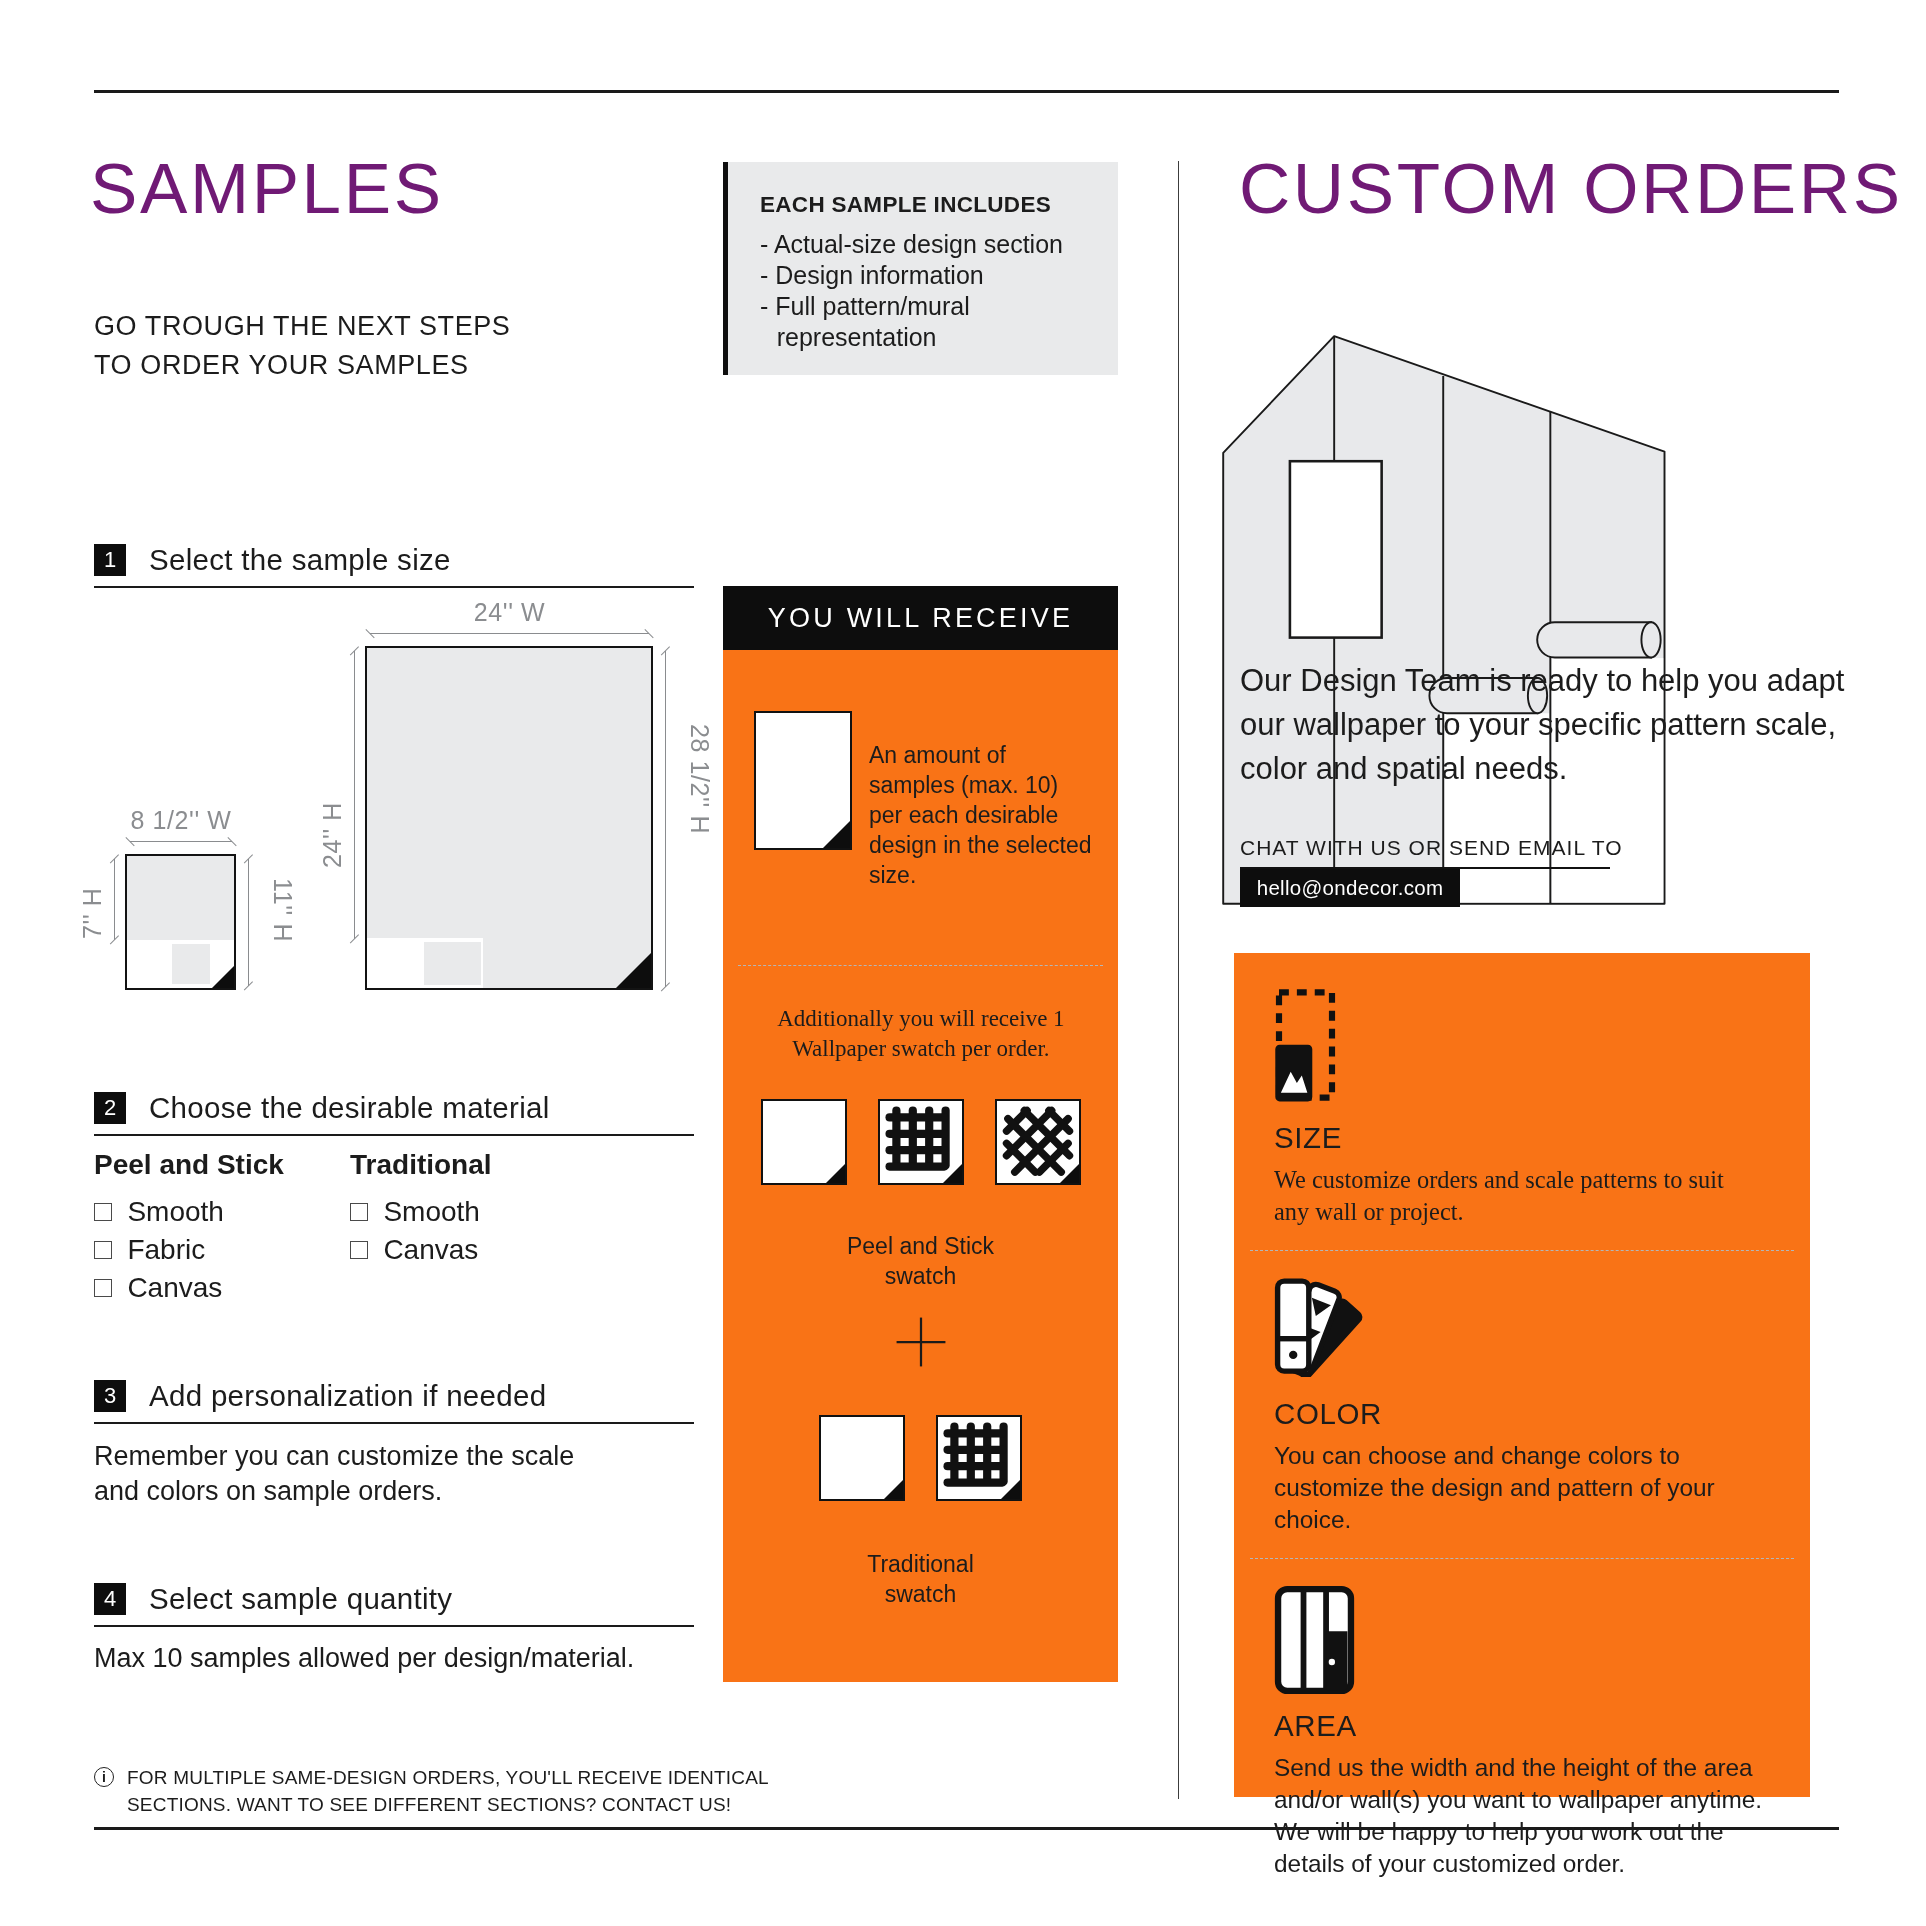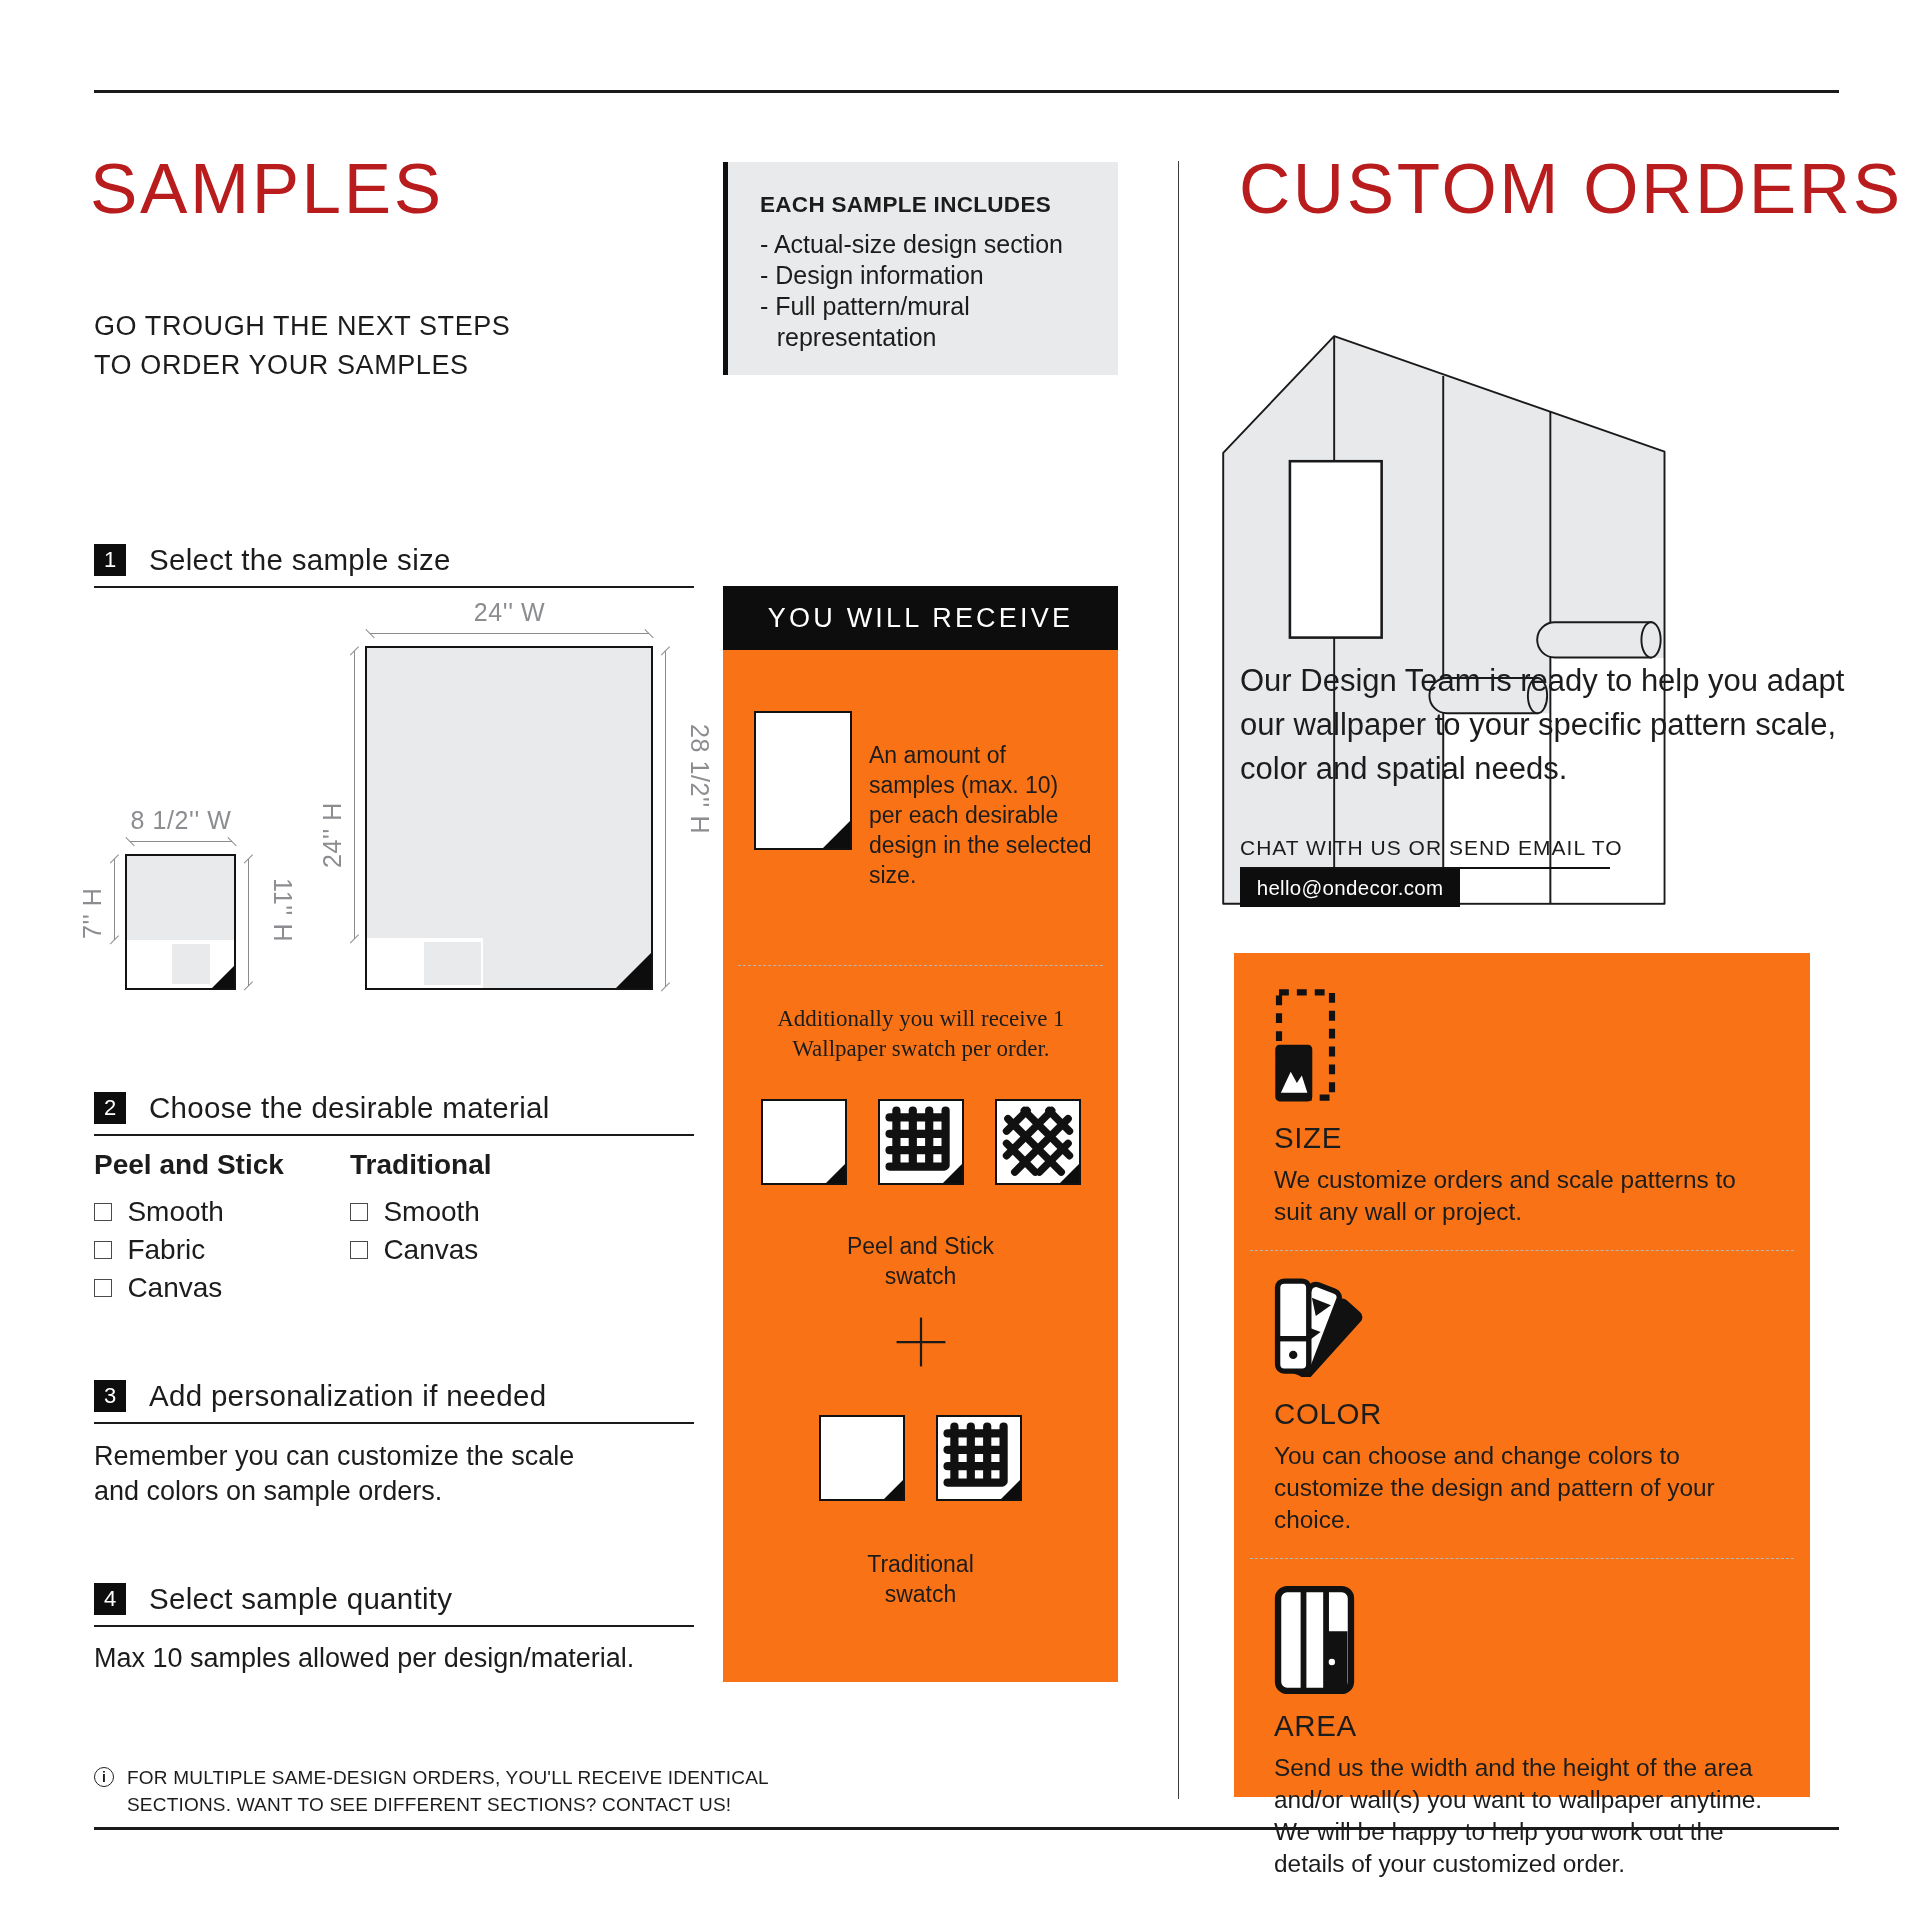--- a/index.html
+++ b/index.html
@@ -1,21 +1,21 @@
 <!DOCTYPE html>
 <html style="font-size:10.3px"><head>
 <meta charset="utf-8">
 <style>
   html,body{margin:0;padding:0;background:#fff;}
   #canvas{position:relative;width:1926px;height:1926px;background:#ffffff;
           font-family:"Liberation Sans", sans-serif;color:#1c1c1c;overflow:hidden;}
   .abs{position:absolute;}
   .rule{background:#1a1a1a;height:2.6px;}
   .vdiv{width:1.3px;background:#3c3c3c;}
-  .h1{font-size:71px;font-weight:300;letter-spacing:2.6px;line-height:1;color:#b91c1c;white-space:nowrap;}
+  .h1{font-size:71px;font-weight:300;letter-spacing:2.6px;line-height:1;color:#701a75;white-space:nowrap;}
   .subtitle{font-size:27px;line-height:39px;letter-spacing:0.6px;}
   .step{border-bottom:2.6px solid #1a1a1a;display:flex;align-items:center;gap:23px;padding-bottom:9px;width:600px;}
   .stepnum{width:32px;height:32px;background:#0d0d0d;color:#fff;font-size:22px;display:flex;align-items:center;justify-content:center;flex:0 0 auto;}
   .steptitle{font-size:29.5px;font-weight:300;letter-spacing:0.3px;white-space:nowrap;}
   .body42{font-size:27px;line-height:35px;}
   .mat-title{font-size:28px;font-weight:600;}
   .opt{font-size:28px;line-height:32px;display:flex;align-items:center;gap:15.4px;margin-bottom:5.8px;}
   .cb{width:16px;height:16px;border:1.9px solid #4a4a4a;display:inline-block;flex:0 0 auto;}
   .dim-label{color:#8b8d90;font-size:25px;letter-spacing:0.6px;white-space:nowrap;}
   .dimh{border-top:1.3px solid #8a8c8f;position:absolute;}
@@ -267,21 +267,21 @@
   <div class="abs panel" style="left:1234px;top:953px;width:576px;height:844px;">
 
     <div class="abs" style="left:40px;top:35px;">
       <svg width="63" height="114" viewBox="0 0 100 185">
         <rect x="7" y="7" width="86" height="171" fill="none" stroke="#111" stroke-width="10" stroke-dasharray="16 13"></rect>
         <rect x="1" y="92" width="60" height="92" rx="7" fill="#111"></rect>
         <path d="M10,170 L26,136 L36,154 L44,142 L53,170 Z" fill="#fff"></path>
       </svg>
     </div>
     <div class="abs feat-name" style="left:40px;top:168px;">SIZE</div>
-    <div class="abs feat-text" style="left:40px;top:211px;width:475px;">We customize orders and scale patterns to suit any wall or project.</div>
+    <div class="abs feat-text" style="left:40px;top:211px;width:475px;font-family:Liberation Serif, serif;">We customize orders and scale patterns to suit any wall or project.</div>
     <div class="dashed" style="left:16px;top:297px;width:544px;"></div>
 
     <div class="abs" style="left:40px;top:324px;">
       <svg width="96" height="100" viewBox="0 0 160 165">
         <g transform="rotate(42 36 152)">
           <rect x="12" y="10" width="52" height="146" rx="11" fill="#111"></rect>
         </g>
         <g transform="rotate(21 36 152)">
           <rect x="10" y="8" width="52" height="148" rx="11" fill="#fff" stroke="#111" stroke-width="9"></rect>
           <path d="M19,32 L53,32 L36,58 Z" fill="#111"></path>

